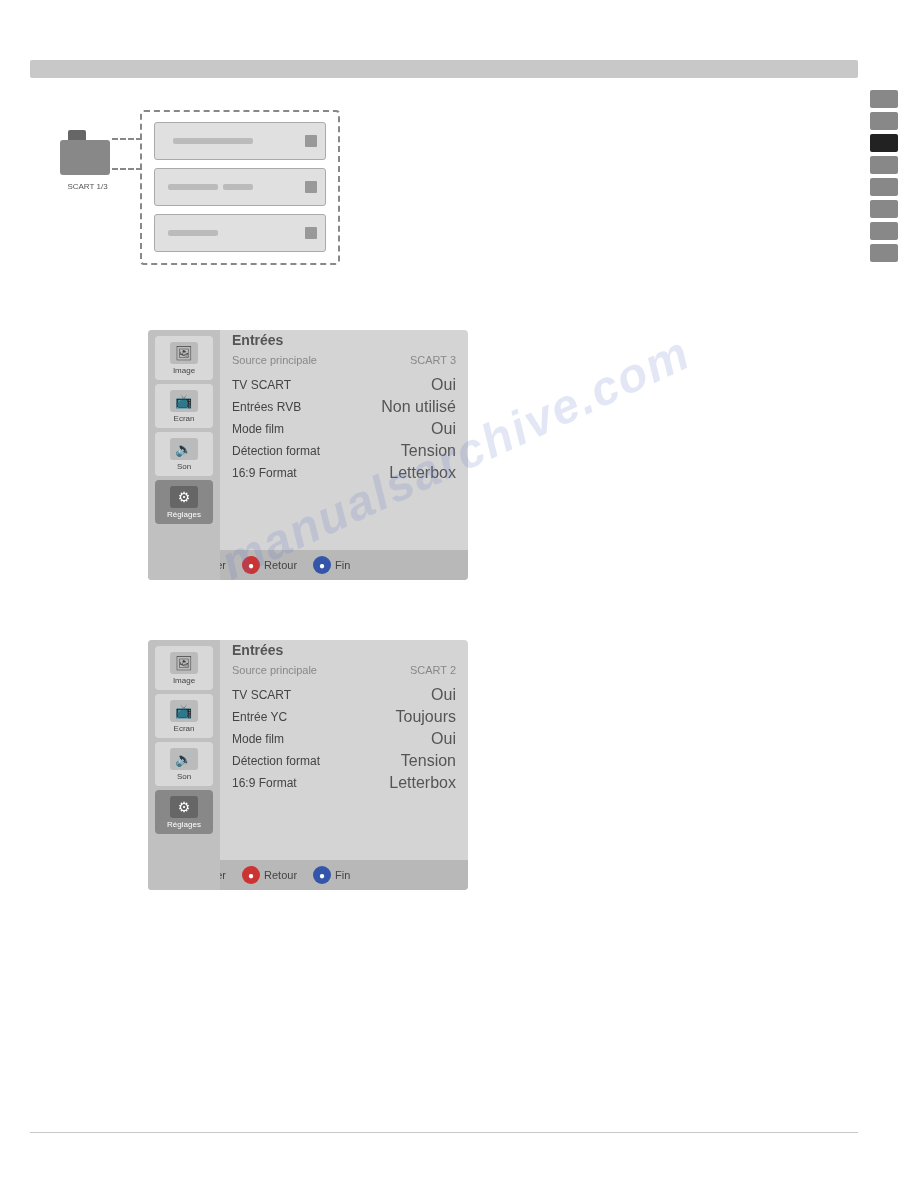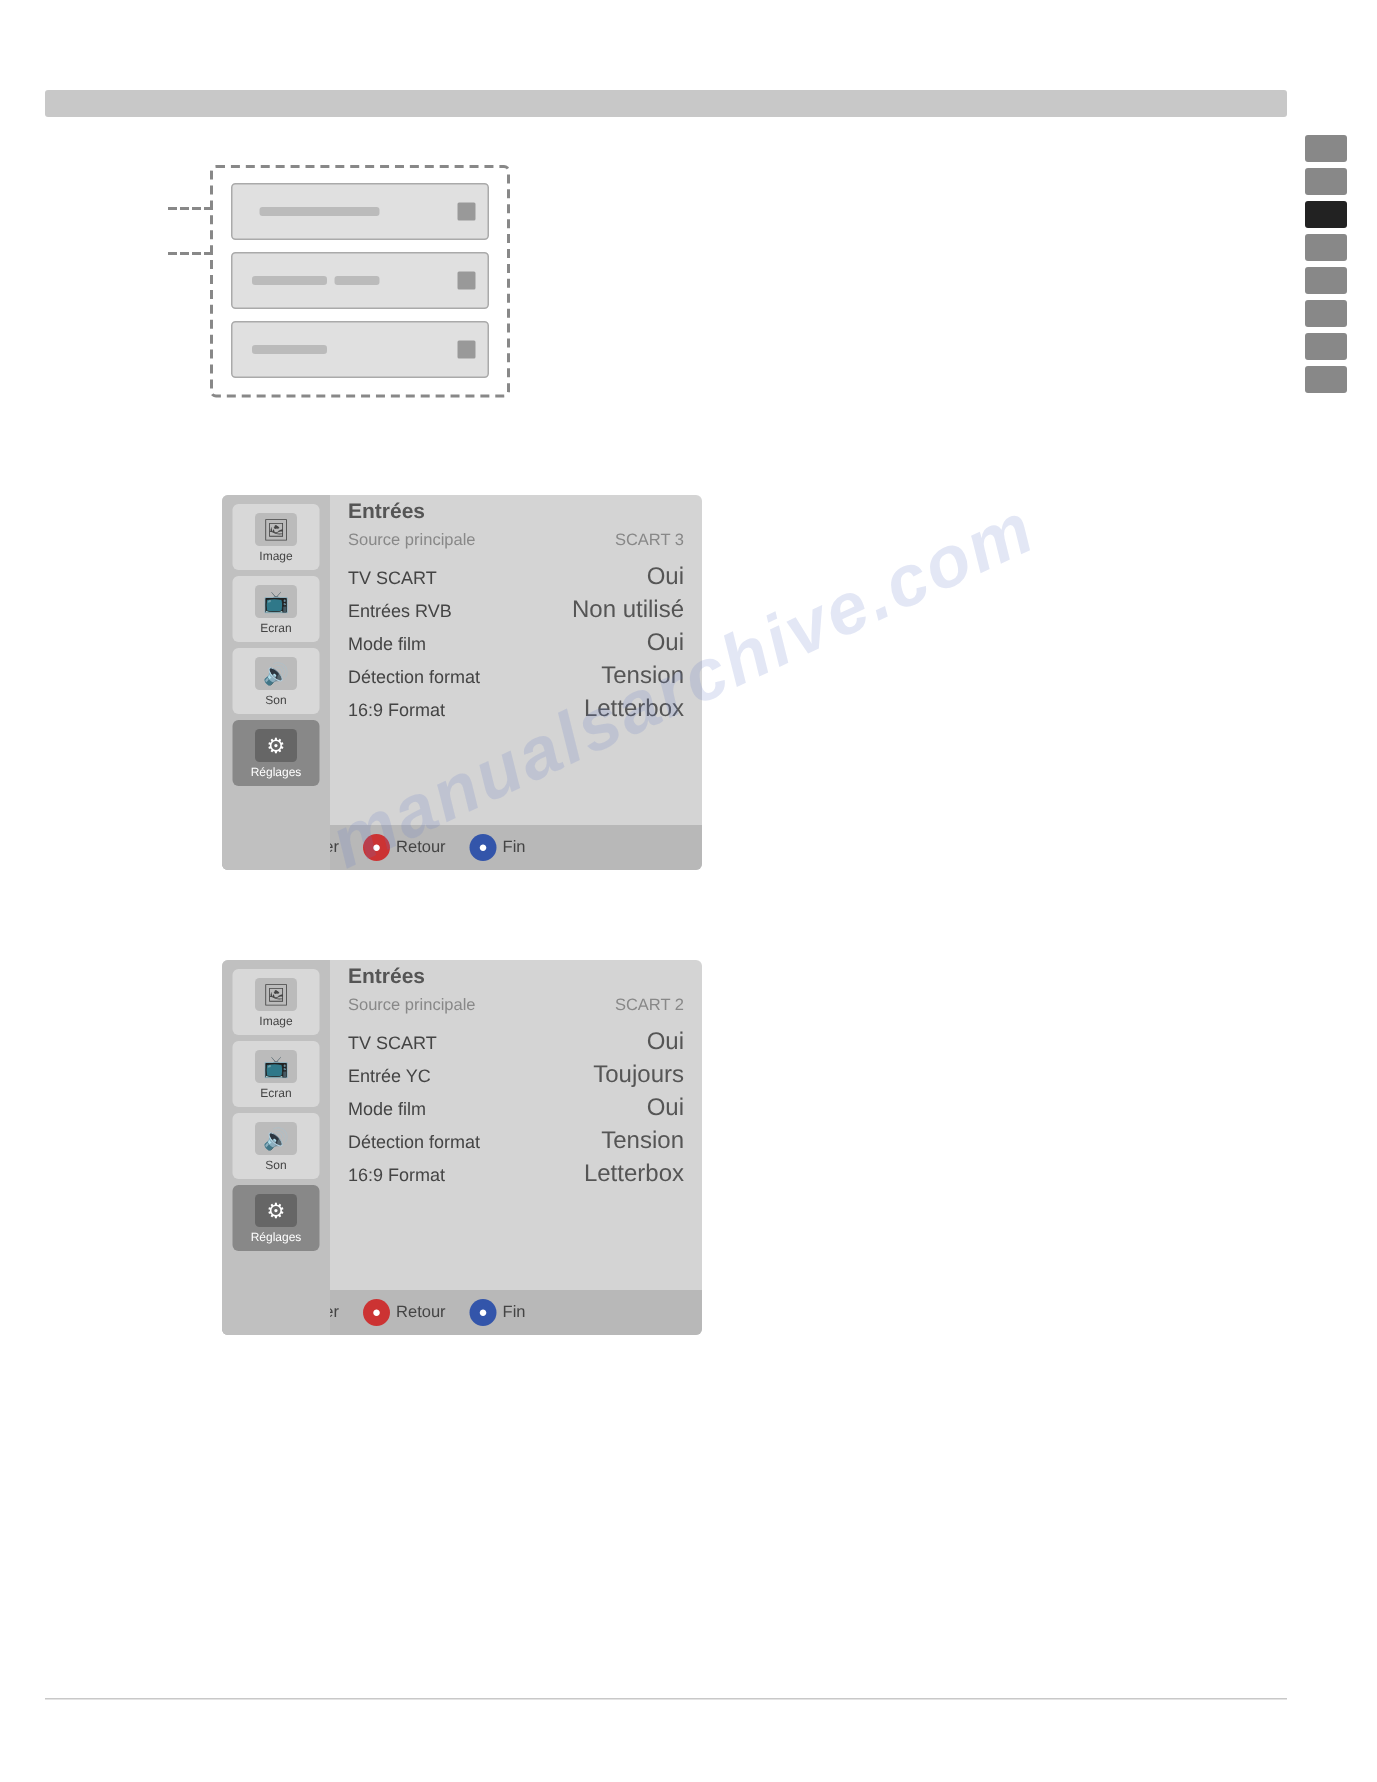--- a/index.html
+++ b/index.html
@@ -325,20 +325,25 @@
   <div class="right-tab active"></div>
   <div class="right-tab"></div>
   <div class="right-tab"></div>
   <div class="right-tab"></div>
   <div class="right-tab"></div>
   <div class="right-tab"></div>
 </div>
 
 <div class="diagram-area">
 
+  <div class="scart-connector">
+    <div class="scart-cable"></div>
+    <div class="scart-body"></div>
+    <div class="scart-label">SCART 1/3</div>
+  </div>
 
   <div class="dash-line-top"></div>
   <div class="dash-line-bottom"></div>
 
   <div class="dashed-box">
     <div class="device device1">
       <div class="device-slot"></div>
       <div class="device-indicator"></div>
     </div>
     <div class="device device2">

